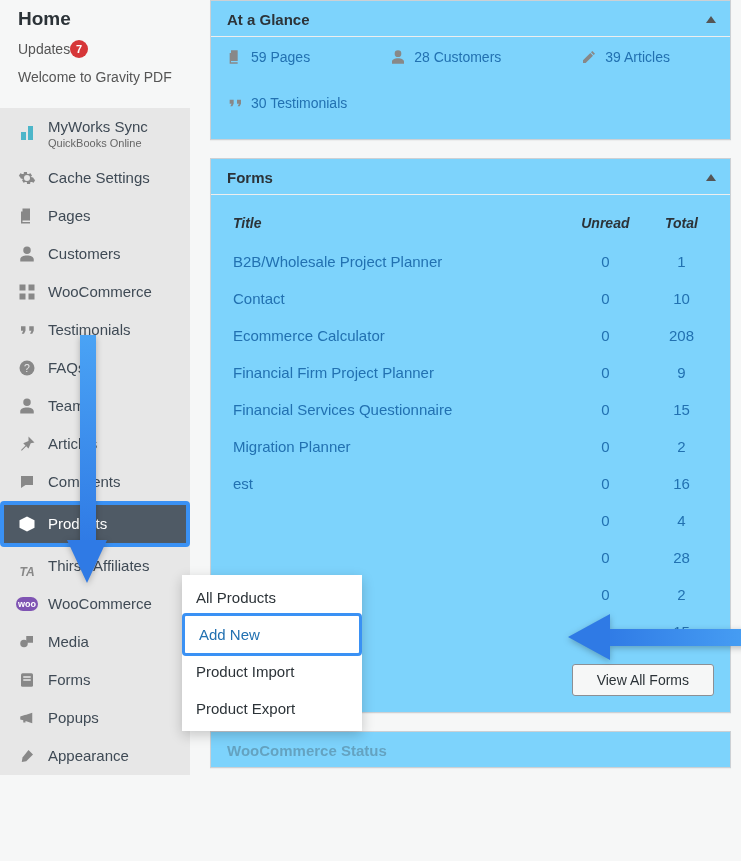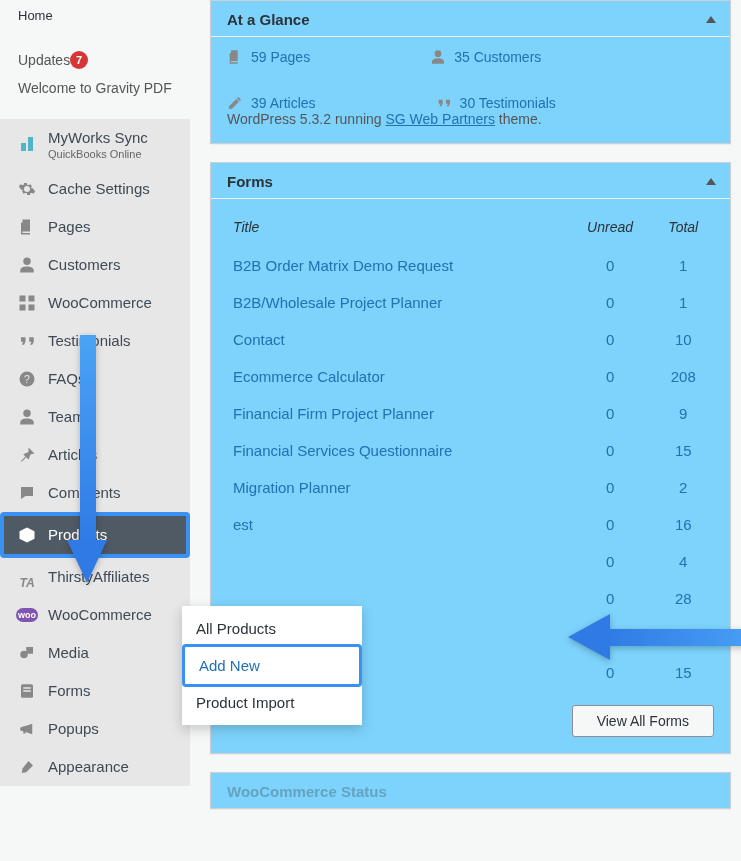--- a/index.html
+++ b/index.html
@@ -1,53 +1,53 @@
 <!DOCTYPE html>
 <html><head>
 <meta charset="utf-8">
 <style>
   * { box-sizing: border-box; margin: 0; padding: 0; }
   body { font-family: -apple-system, "Helvetica Neue", Arial, sans-serif; font-size: 14px; color: #2c3338; background: #f6f7f7; width: 741px; }
   .wrap { display: flex; }
   .sidebar { width: 190px; background: #f6f7f7; padding-top: 8px; position: relative; }
   .nav-top { padding: 0 12px 10px 18px; }
-  .nav-top .home { font-weight: 400; font-size: 13px; margin-bottom: 28px; }
+  .nav-top .home { font-weight: 700; font-size: 19px; margin-bottom: 10px; }
   .nav-top .updates { display: flex; align-items: center; margin-bottom: 10px; color: #555; }
   .nav-top .wgpdf { color: #555; line-height: 1.4; }
   .badge { display: inline-flex; align-items: center; justify-content: center; width: 18px; height: 18px; border-radius: 9px; background: #d63638; color: #fff; font-size: 11px; font-weight: 600; }
   .nav-section { background: #e7e7e7; margin-top: 10px; }
   .nav-item { display: flex; align-items: center; gap: 12px; padding: 10px 10px 10px 18px; color: #3f4a55; cursor: pointer; font-size: 15px; }
   .nav-item.active { background: #4f5a65; color: #fff; }
   .nav-item.active .icon { color: #fff; }
   .nav-item .icon { display: inline-flex; width: 18px; height: 18px; align-items: center; justify-content: center; color: #888; }
   .nav-item .icon svg { width: 18px; height: 18px; fill: currentColor; }
   .nav-item .txt { flex: 1; }
   .nav-item small.sub { display: block; font-size: 11px; color: #666; margin-top: 2px; }
   .myw-icon { display: flex; gap: 2px; }
   .myw-icon span { width: 5px; height: 14px; background: #4db6c9; display: inline-block; }
   .myw-icon span:first-child { height: 8px; margin-top: 6px; }
   .ta-icon { font-weight: 800; font-style: italic; font-size: 12px; color: #888; margin-top: 13px; }
   .woo-icon { background: #7f54b3; color: #fff; font-size: 9px; font-weight: 700; padding: 2px 2px; border-radius: 7px; width: auto; height: auto; }
   .highlight-box { border: 4px solid #3a91f4; border-radius: 4px; }
-  .flyout { position: absolute; left: 182px; top: 606px; width: 180px; background: #fff; box-shadow: 0 4px 12px rgba(0,0,0,.2); z-index: 60; padding: 4px 0; }
+  .flyout { position: absolute; left: 182px; top: 575px; width: 180px; background: #fff; box-shadow: 0 4px 12px rgba(0,0,0,.2); z-index: 60; padding: 4px 0; }
   .flyout .fi { padding: 10px 14px; font-size: 15px; color: #2c3338; cursor: pointer; }
   .flyout .fi.sel { color: #2271b1; border: 3px solid #3a91f4; border-radius: 4px; margin: -3px 0; }
   .main { flex: 1; padding: 0 10px 20px 20px; position: relative; }
   .panel { background: #7dd3fc; border: 1px solid #ccd0d4; box-shadow: 0 1px 1px rgba(0,0,0,.04); margin-bottom: 18px; }
   .panel-hd { display: flex; align-items: center; justify-content: space-between; padding: 10px 14px 8px 16px; border-bottom: 1px solid #eee; }
   .panel-hd h2 { font-size: 15px; font-weight: 700; }
   .panel-body { padding: 12px 16px 16px; }
-  .glance { display: flex; flex-wrap: wrap; gap: 30px 120px; }
+  .glance { display: flex; flex-wrap: wrap; gap: 30px 80px; margin-bottom: 12px; }
   .glance-item { display: flex; align-items: center; gap: 8px; color: #2271b1; font-size: 14px; }
   .glance-item .gi-icon { color: #888; display: inline-flex; width: 16px; height: 16px; }
   .glance-item .gi-icon svg { width:16px; height:16px; fill: currentColor; }
   .glance-caption { color: #555; }
   .glance-caption a { color: #2271b1; text-decoration: underline; }
   .forms-table { width: 100%; border-collapse: collapse; }
-  .forms-table th { text-align: left; font-style: italic; font-weight: 400; padding: 8px 6px 12px; }
+  .forms-table th { text-align: left; font-style: italic; font-weight: 700; padding: 8px 6px 12px; }
   .forms-table th.c, .forms-table td.c { text-align: center; }
   .forms-table td { padding: 10px 6px; font-size: 15px; }
   .forms-table td.title a { color: #2271b1; text-decoration: none; }
   .forms-table td.num a { color: #2271b1; text-decoration: none; }
   .view-all-row { text-align: right; padding: 14px 0 0; }
   .btn { display: inline-block; border: 1px solid #8c8f94; background: #f6f7f7; padding: 7px 24px; border-radius: 3px; font-size: 14px; cursor: pointer; color: #2c3338; }
   .tri { width: 0; height: 0; border-left: 5px solid transparent; border-right: 5px solid transparent; border-bottom: 7px solid #555; }
   .arrow-down { position: absolute; left: 62px; top: 335px; z-index: 70; pointer-events: none; }
   .arrow-down svg { filter: drop-shadow(0 2px 3px rgba(0,0,0,.25)); }
   .arrow-left { position: absolute; left: 378px; top: 610px; z-index: 80; pointer-events: none; }
@@ -211,20 +211,21 @@
             </svg>
           </span>
         <span class="txt">Appearance</span>
       </div>
     </div>
 
     <div class="flyout">
       <div class="fi">All Products</div>
       <div class="fi sel">Add New</div>
       <div class="fi">Product Import</div>
+      <div class="fi">Product Export</div>
     </div>
 
     <div class="arrow-down">
       <svg width="50" height="250">
           <defs>
             <linearGradient id="g1" x1="0" y1="0" x2="0" y2="1">
               <stop offset="0" stop-color="#4aa3f5"></stop>
               <stop offset="1" stop-color="#2f7ae5"></stop>
             </linearGradient>
           </defs>
@@ -250,65 +251,57 @@
                 </svg>
               </span>
             <span>59 Pages</span>
           </div>
           <div class="glance-item">
             <span class="gi-icon">
                 <svg viewBox="0 0 24 24">
                   <path d="M12 12a5 5 0 1 0 0-10 5 5 0 0 0 0 10zm0 2c-5 0-9 2-9 5v3h18v-3c0-3-4-5-9-5z"></path>
                 </svg>
               </span>
-            <span>35 Customers</span>
+            <span>28 Customers</span>
           </div>
           <div class="glance-item">
             <span class="gi-icon">
                 <svg viewBox="0 0 24 24">
                   <path d="M3 17l11-11 4 4L7 21H3zM15 5l2-2 4 4-2 2z"></path>
                 </svg>
               </span>
             <span>39 Articles</span>
           </div>
           <div class="glance-item">
             <span class="gi-icon">
                 <svg viewBox="0 0 24 24">
                   <path d="M9 7H4v6h3l-2 4h3l2-4V7zm11 0h-5v6h3l-2 4h3l2-4V7z"></path>
                 </svg>
               </span>
             <span>30 Testimonials</span>
           </div>
         </div>
-        <div class="glance-caption">
-          <span>WordPress 5.3.2 running </span><a href="#">SG Web Partners</a><span> theme.</span>
-        </div>
       </div>
     </div>
 
     <div class="panel">
       <div class="panel-hd">
         <h2>Forms</h2>
         <span class="tri"></span>
       </div>
       <div class="panel-body">
         <table class="forms-table">
           <thead>
             <tr>
               <th>Title</th>
               <th class="c">Unread</th>
               <th class="c">Total</th>
             </tr>
           </thead>
           <tbody id="forms-body">
-              <tr>
-                <td class="title"><a href="#">B2B Order Matrix Demo Request</a></td>
-    <td class="c num"><a href="#">0</a></td>
-    <td class="c num"><a href="#">1</a></td>
-              </tr>
               <tr>
                 <td class="title"><a href="#">B2B/Wholesale Project Planner</a></td>
     <td class="c num"><a href="#">0</a></td>
     <td class="c num"><a href="#">1</a></td>
               </tr>
               <tr>
                 <td class="title"><a href="#">Contact</a></td>
     <td class="c num"><a href="#">0</a></td>
     <td class="c num"><a href="#">10</a></td>
               </tr>

